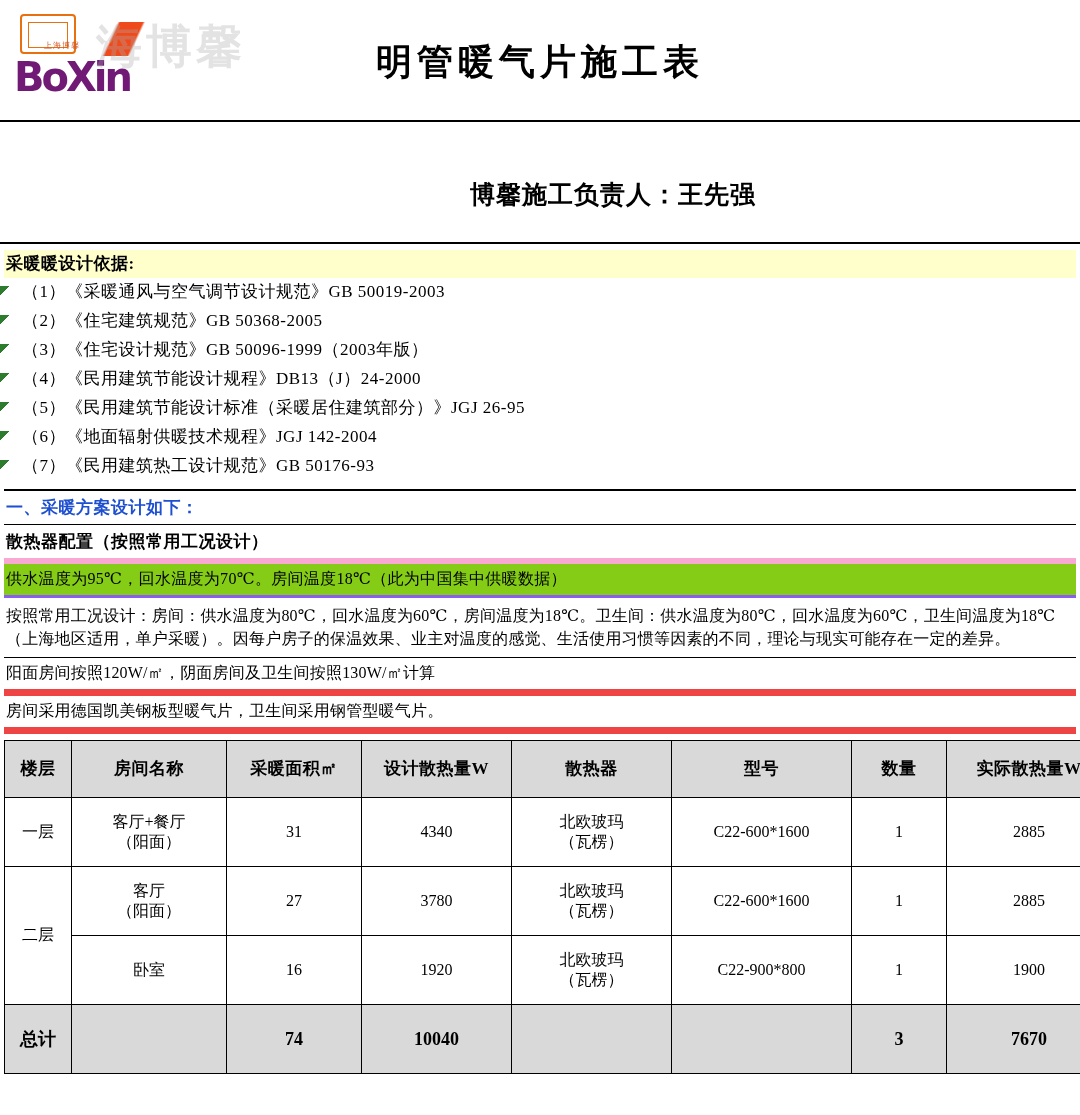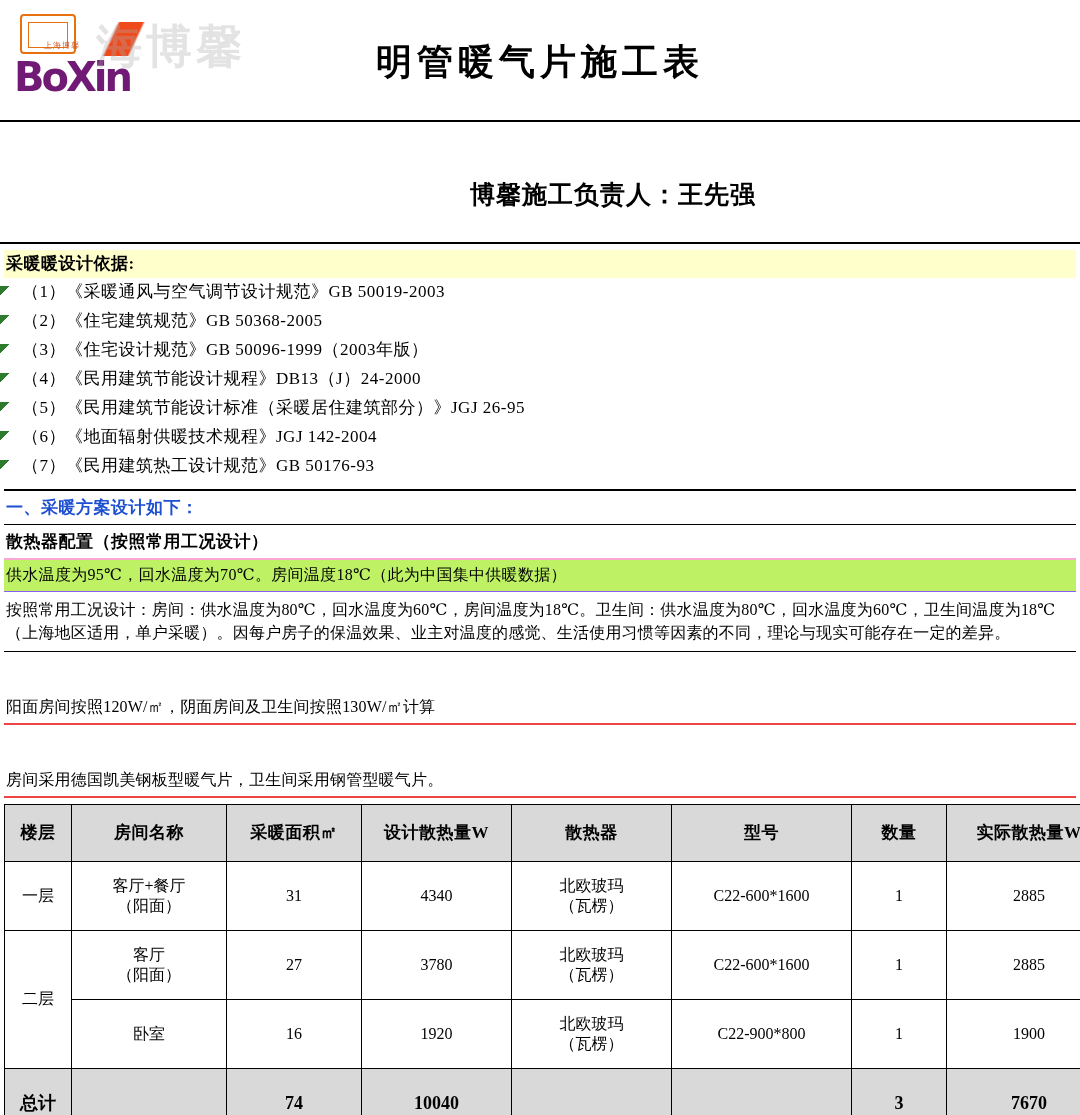--- a/index.html
+++ b/index.html
@@ -166,43 +166,42 @@
     border-top: 2px solid #000;
     border-bottom: 1px solid #000;
     padding: 5px 2px;
     margin-top: 8px;
     letter-spacing: 0.5px;
   }
   .sub-heading {
     font-weight: bold;
     font-size: 17px;
     padding: 5px 2px;
-    border-bottom: 2px solid #f9a8d4;
+    border-bottom: 6px solid #f9a8d4;
     letter-spacing: 0.5px;
   }
   .note-yellow {
-    background: #bef264;
+    background: #84cc16;
     font-size: 16px;
     padding: 5px 2px;
-    border-bottom: 1px solid #8b5cf6;
+    border-bottom: 3px solid #8b5cf6;
     letter-spacing: 0.3px;
   }
   .para {
     font-size: 16px;
     padding: 6px 2px 7px 2px;
     line-height: 1.45;
     border-bottom: 1px solid #000;
     letter-spacing: 0.2px;
   }
   .para-line {
     font-size: 16px;
     padding: 5px 2px;
-    border-bottom: 2px solid #ef4444;
+    border-bottom: 7px solid #ef4444;
     letter-spacing: 0.2px;
-    margin-top: 40px;
   }
 
   
   table.grid {
     border-collapse: collapse;
     width: 1072px;
     margin: 6px 0 0 4px;
     table-layout: fixed;
   }
   table.grid th, table.grid td {

